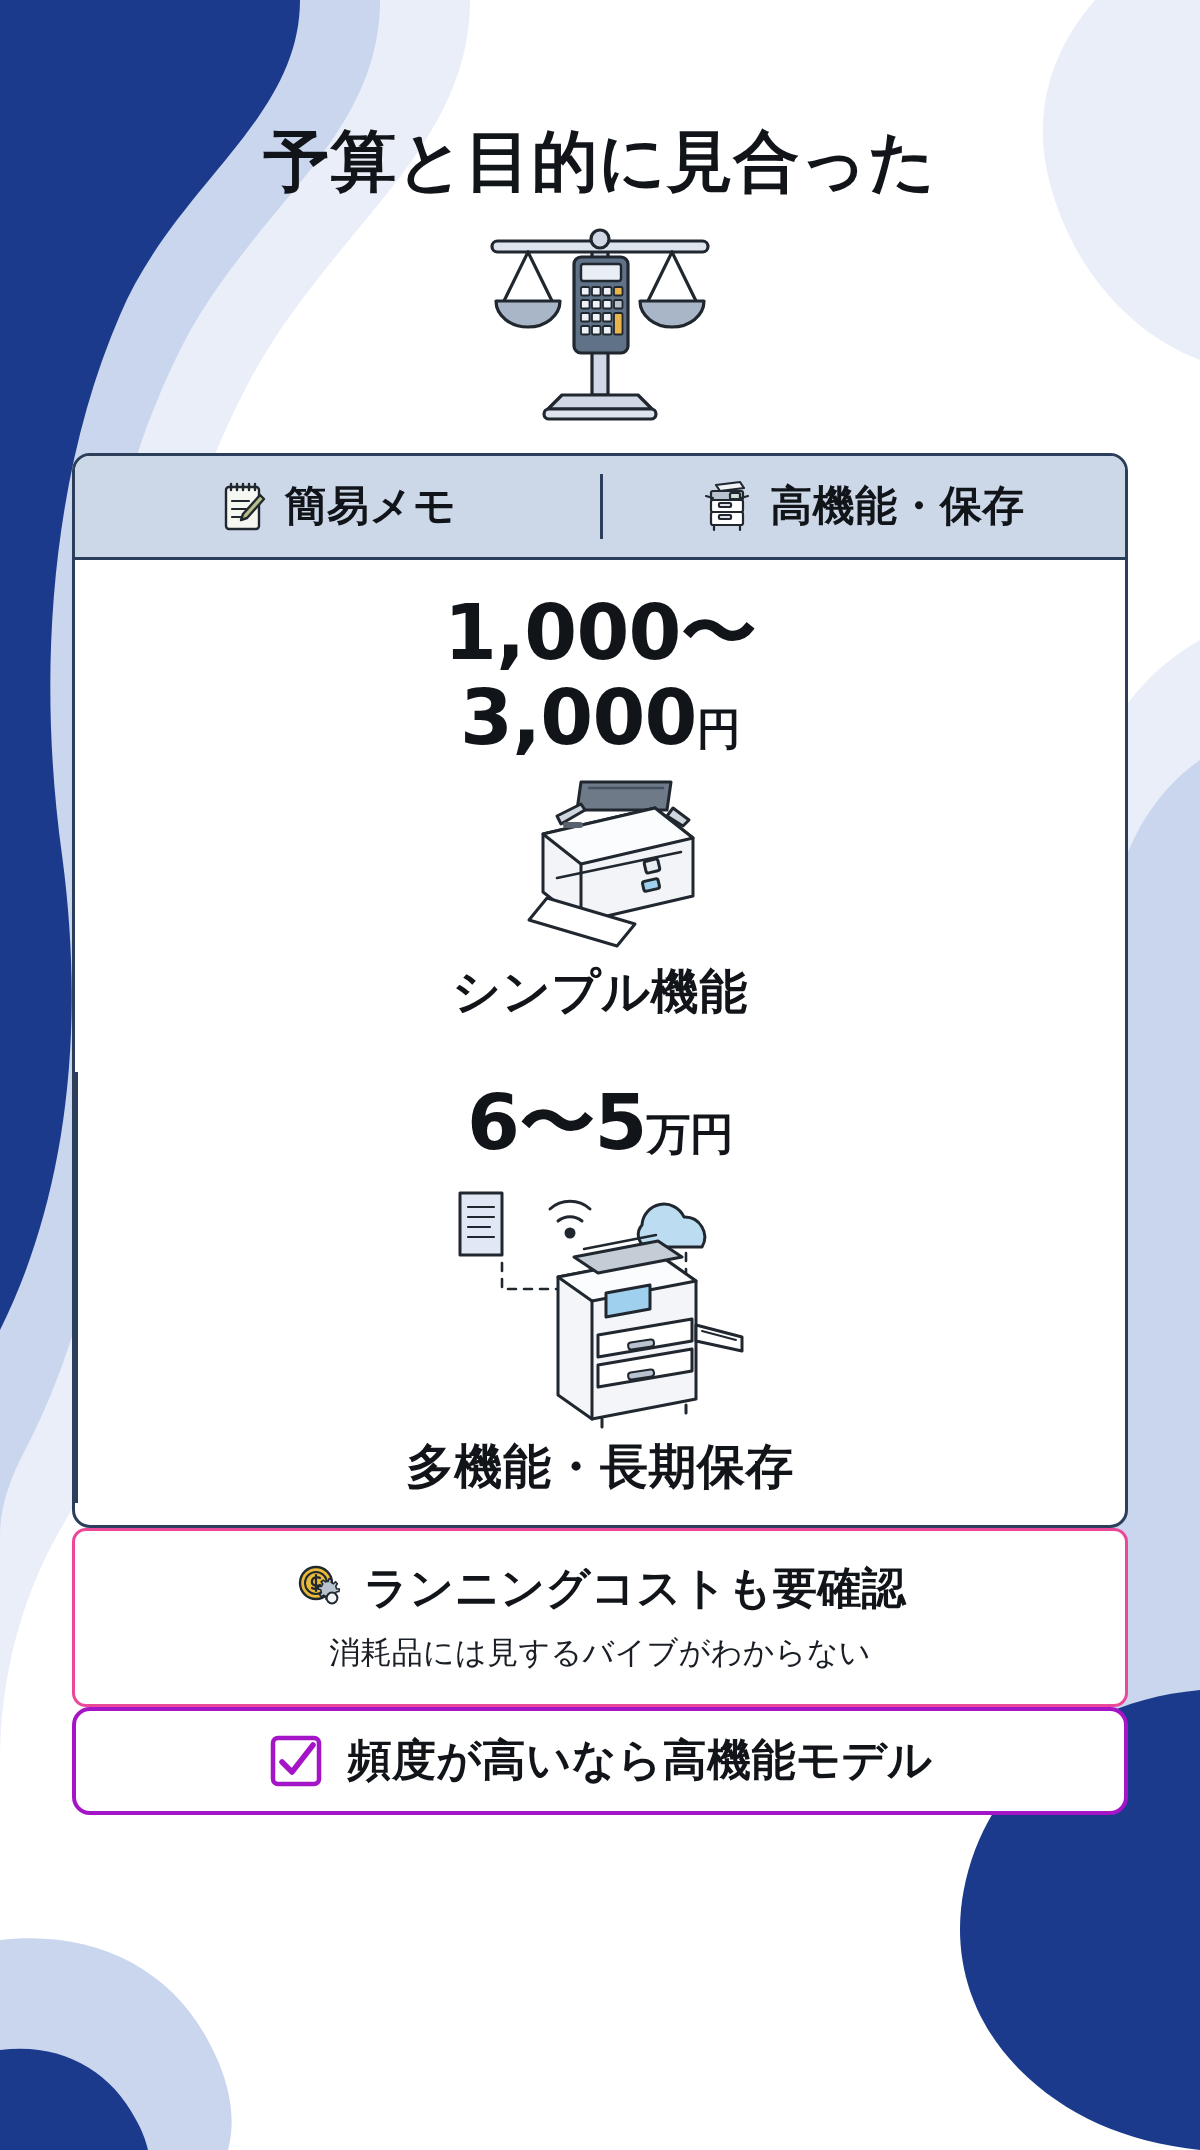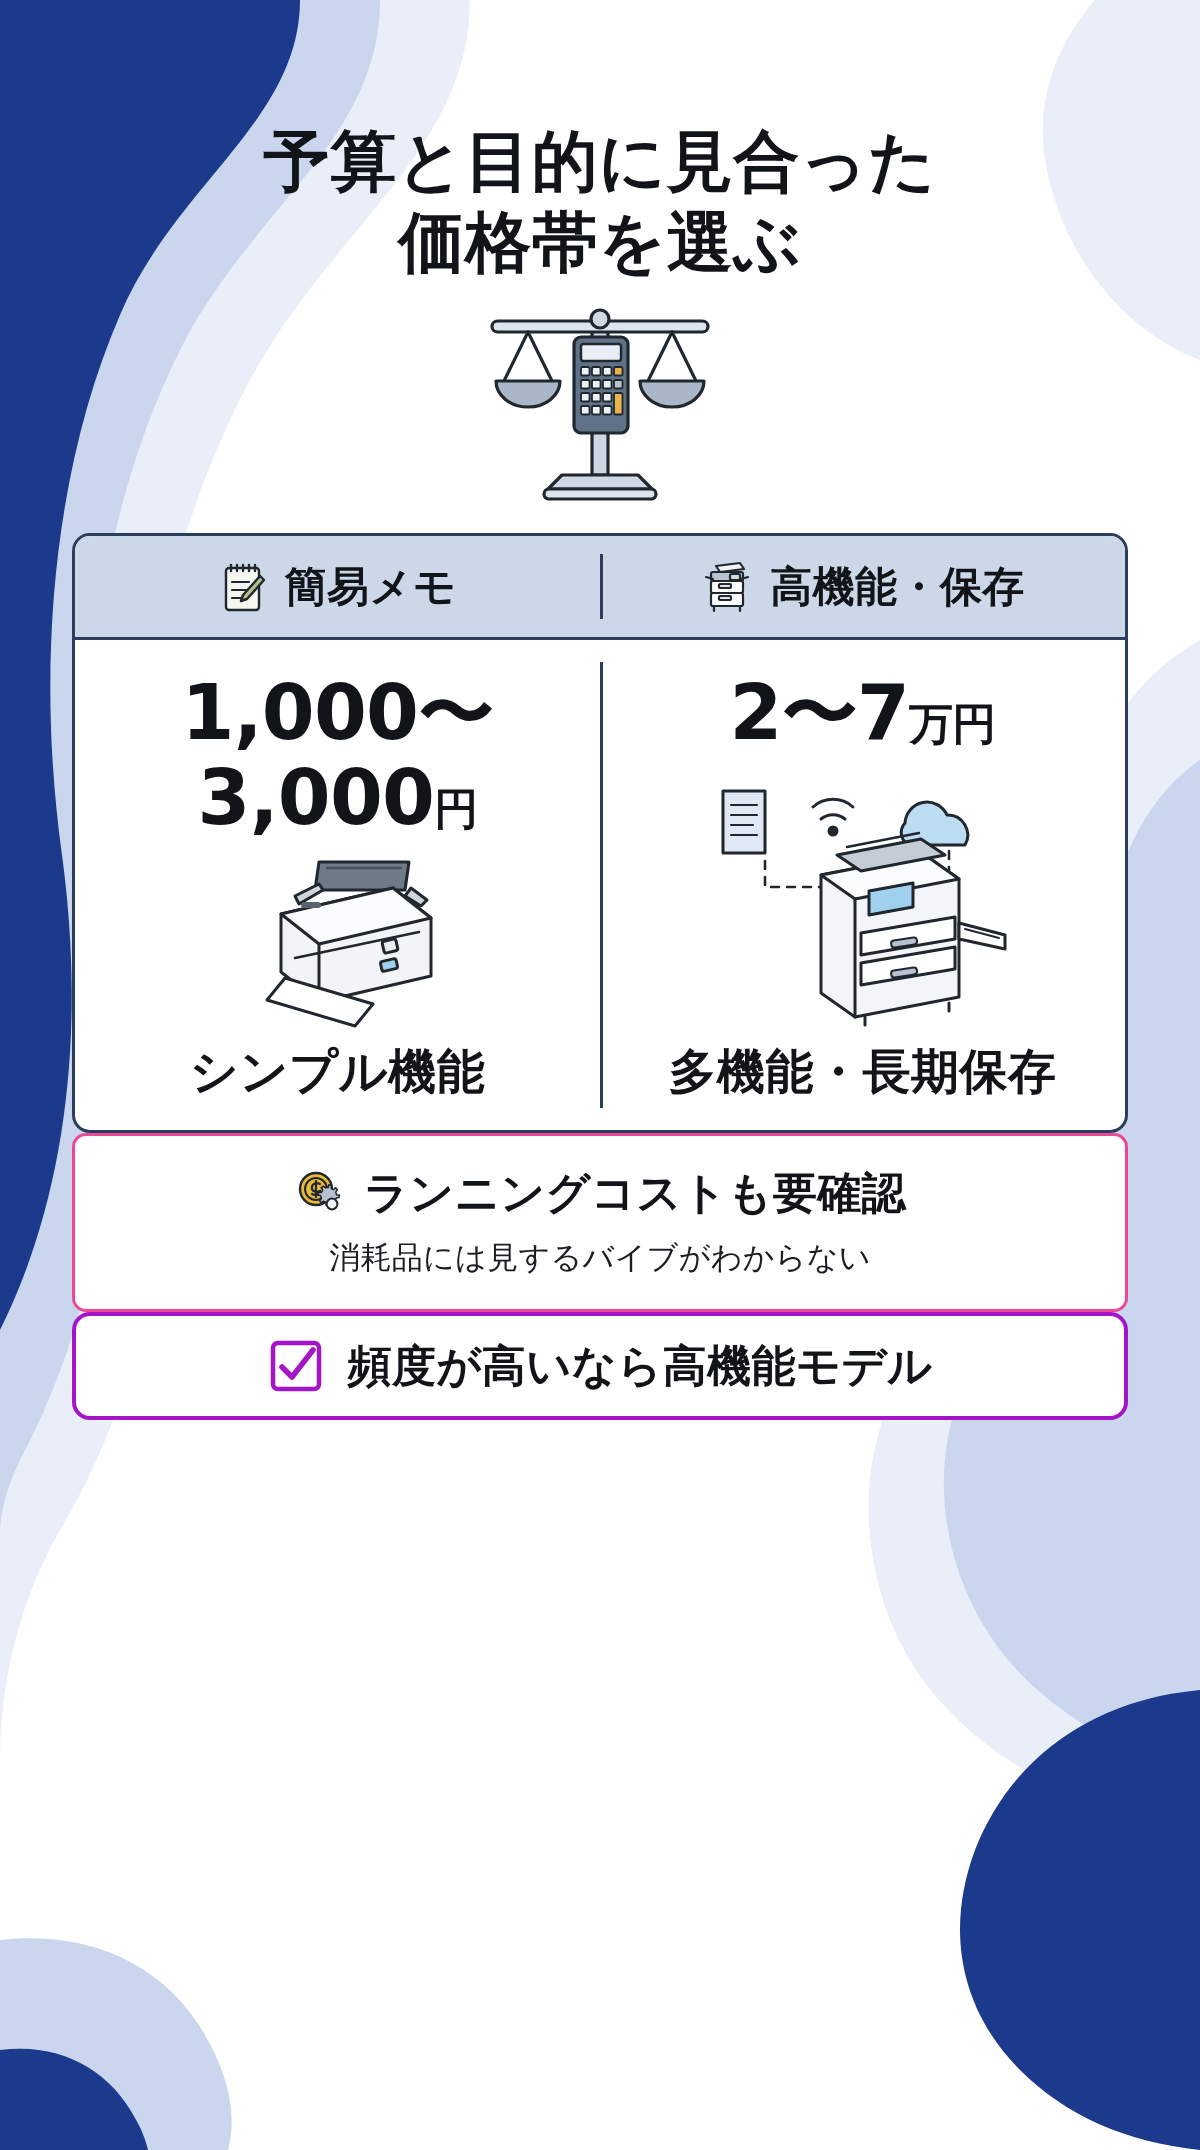--- a/index.html
+++ b/index.html
@@ -78,21 +78,21 @@
     background: #2b3f5c;
   }
   .head-label {
     font-family: "DejaVu Sans", "Liberation Sans", sans-serif;
     font-weight: 700;
     font-size: 42px;
     color: #111418;
     letter-spacing: 0.01em;
   }
 
-  .compare-body { display: flex; min-height: 480px; }
+  .compare-body { display: flex; min-height: 480px; flex-direction: column; }
   .compare-body .col {
     flex: 1;
     position: relative;
     display: flex;
     flex-direction: column;
     align-items: center;
     padding: 30px 12px 26px;
   }
   .compare-body .col + .col::before {
     content: "";
@@ -210,21 +210,20 @@
     <path d="M0,1940 C90,1930 165,1965 205,2035 C232,2082 236,2120 228,2150 L0,2150 Z" fill="#c9d6ee"></path>
 
     <path d="M0,2050 C60,2042 110,2070 135,2118 C142,2130 146,2141 148,2150 L0,2150 Z" fill="#1b3a8c"></path>
   </svg>
 </div>
 
 <div class="page">
 
   <div class="title-wrap">
     <div class="title-line">予算と目的に見合った</div>
-    <div class="title-line">価格帯を選ぶ</div>
   </div>
 
   <div class="scale-wrap">
     <span class="icon">
       <svg width="260" height="200" viewBox="0 0 260 200" xmlns="http://www.w3.org/2000/svg">
         <g stroke="#20272f" stroke-width="3.2" fill="none" stroke-linejoin="round" stroke-linecap="round">
 
           <rect x="122" y="18" width="16" height="150" fill="#cfd8e4"></rect>
 
           <rect x="22" y="14" width="216" height="11" rx="5.5" fill="#dde4ed"></rect>
@@ -335,21 +334,21 @@
               </g>
             </svg>
           </span>
         </div>
         <div class="caption">シンプル機能</div>
       </div>
 
       <div class="col">
         <div class="price">
           <div>
-            <span>2〜7</span><span class="unit">万円</span>
+            <span>6〜5</span><span class="unit">万円</span>
           </div>
         </div>
         <div class="device-art">
           <span class="icon">
             <svg width="300" height="260" viewBox="0 0 300 260" xmlns="http://www.w3.org/2000/svg">
               <g stroke="#20272f" stroke-width="3" stroke-linecap="round" stroke-linejoin="round">
 
                 <path d="M10,24 L52,24 L52,86 L10,86 Z" fill="#dfe8f4"></path>
                 <path d="M18,38 L44,38 M18,48 L44,48 M18,58 L40,58 M18,68 L44,68" fill="none" stroke-width="2.2"></path>
 

